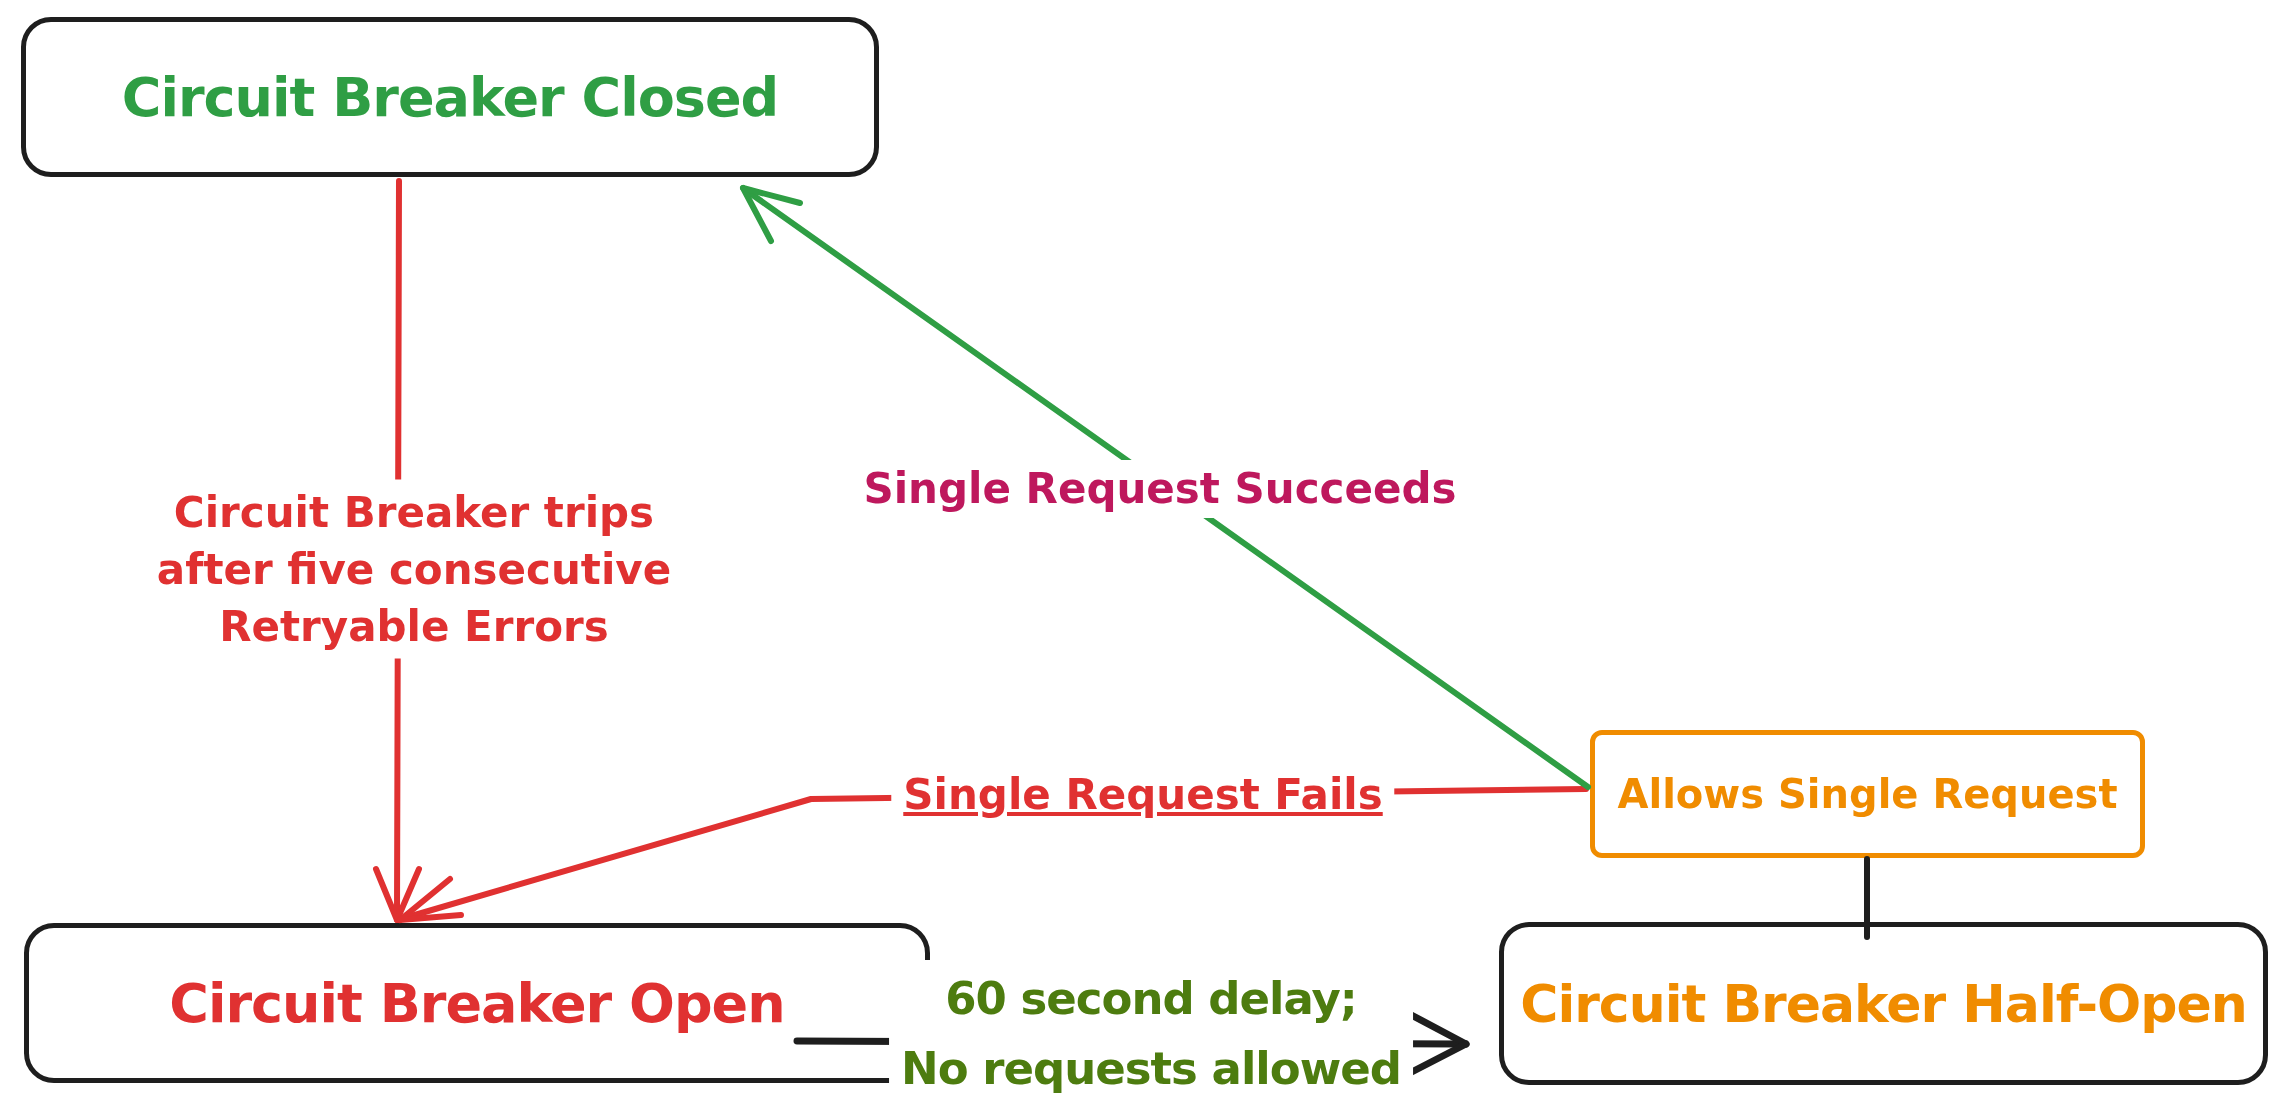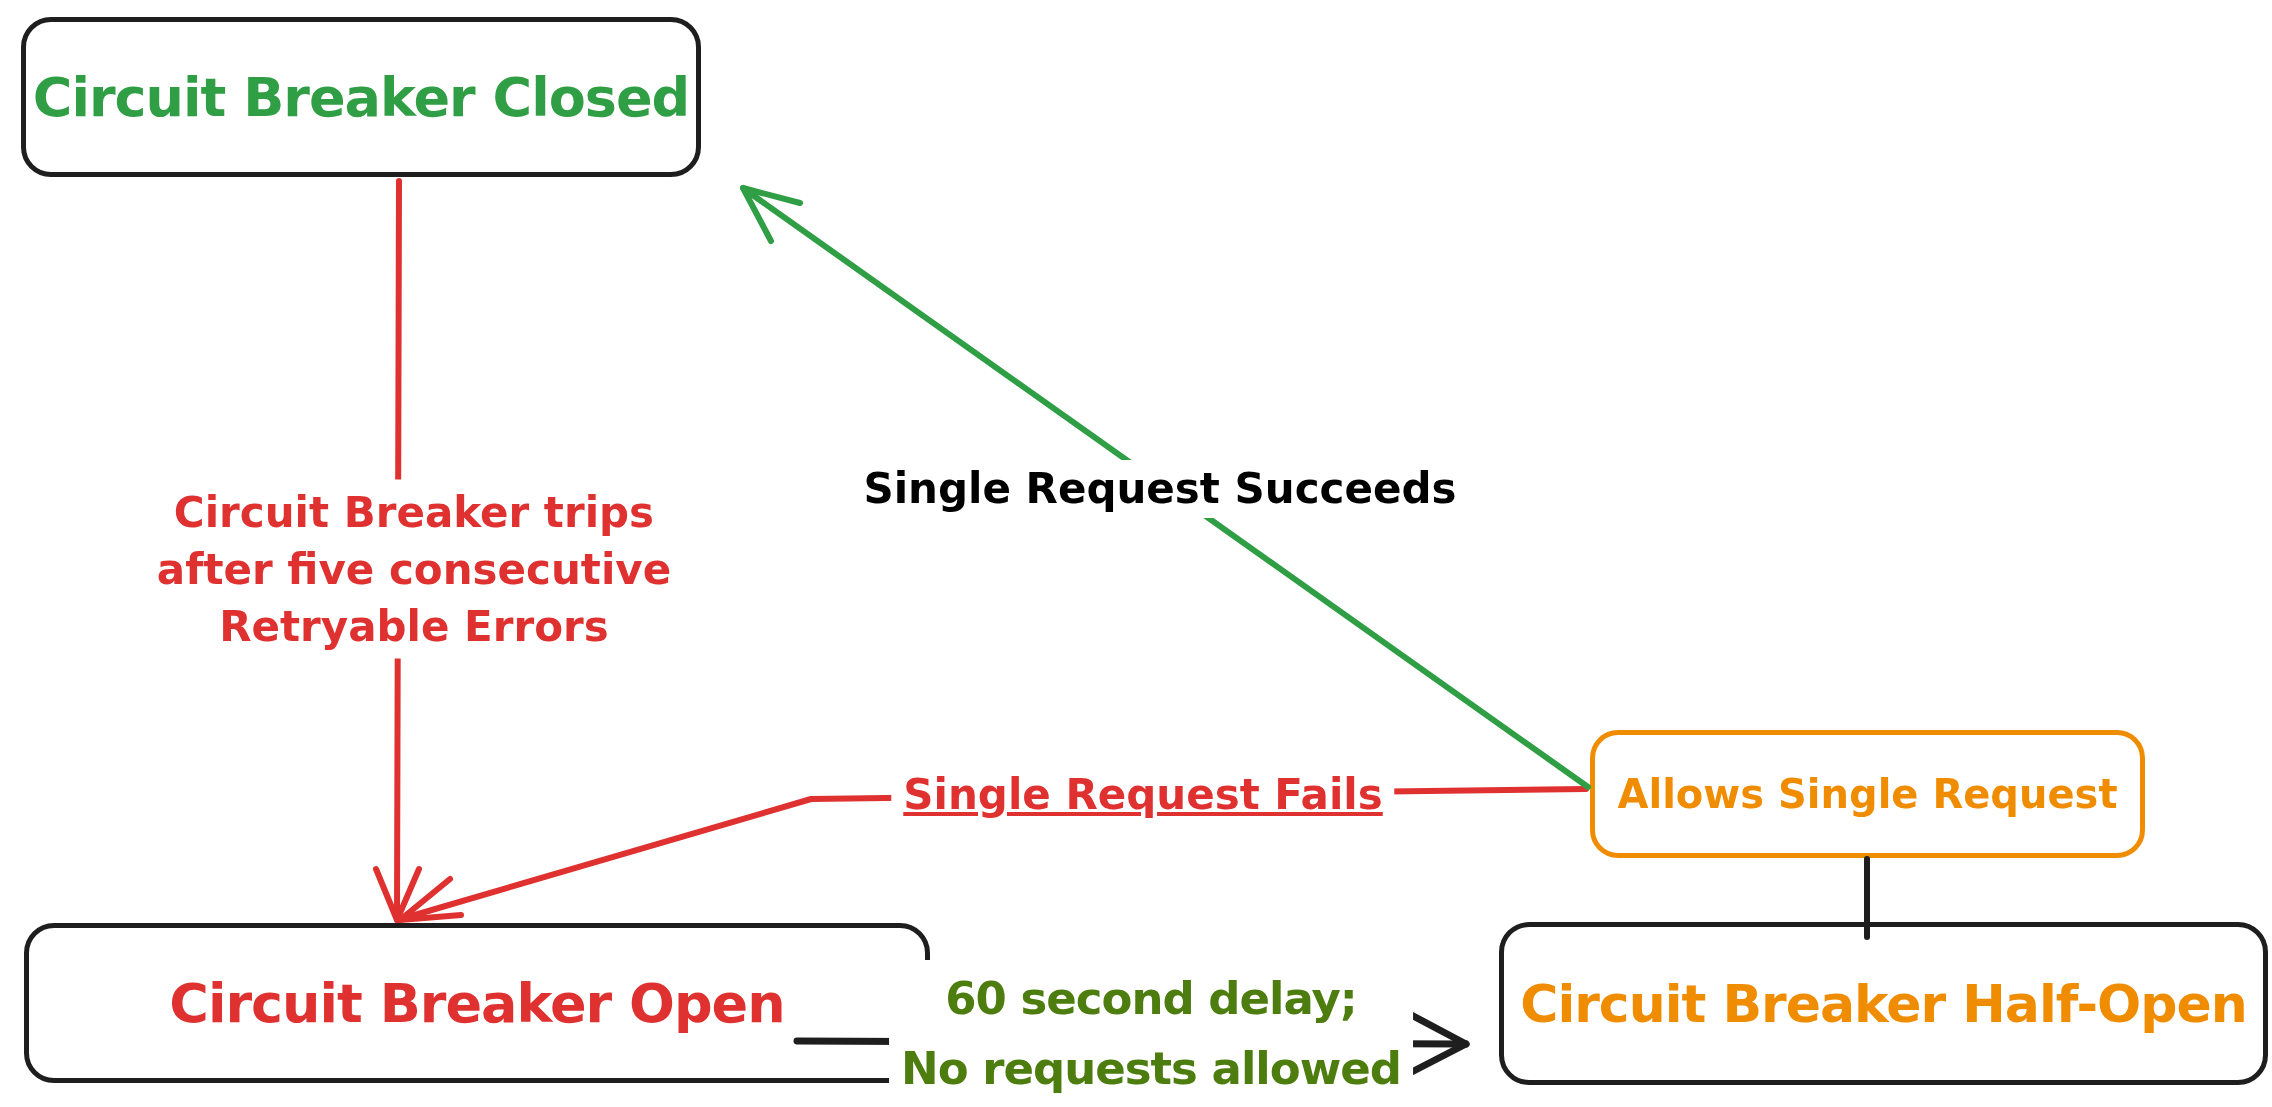--- a/index.html
+++ b/index.html
@@ -15,43 +15,43 @@
     border:5px solid #1e1e1e;
     border-radius:30px;
     background:#ffffff;
     display:flex;align-items:center;justify-content:center;
     box-sizing:border-box;
     font-weight:700;
     letter-spacing:-1px;
     z-index:2;
   }
   .node-title{white-space:nowrap;}
-  #node-closed   {left:21px;  top:17px;  width:680px; height:160px;}
+  #node-closed   {left:21px;  top:17px;  width:858px; height:160px;}
   #node-open     {left:24px;  top:923px; width:906px; height:160px;}
   #node-halfopen {left:1481px;top:922px; width:769px; height:163px;margin-left:18px;}
-  #node-allows   {left:1590px;top:730px; width:555px; height:128px;border-color:#f08c00;border-width:5px;border-radius:28px;}
+  #node-allows   {left:1590px;top:730px; width:555px; height:128px;border-color:#f08c00;border-width:5px;border-radius:12px;}
   #node-closed   .node-title{font-size:54px;color:#2f9e44;}
   #node-open     .node-title{font-size:54px;color:#e03131;}
   #node-halfopen .node-title{font-size:52px;color:#f08c00;}
   #node-allows   .node-title{font-size:40px;color:#f08c00;letter-spacing:0;}
   
   #edges{z-index:3;pointer-events:none;}
   
   .edge-label{
     position:absolute;
     transform:translate(-50%,-50%);
     background:#ffffff;
     text-align:center;
     font-weight:700;
     white-space:nowrap;
     padding:4px 12px;
     z-index:4;
   }
   #label-trips{color:#e03131;font-size:42px;line-height:57px;}
-  #label-succeeds{color:#000000;font-size:42px;line-height:50px;}
+  #label-succeeds{color:#be185d;font-size:42px;line-height:50px;}
   #label-fails{color:#e03131;font-size:42px;line-height:50px;text-decoration:underline;}
   #label-delay{color:#4d7c0f;font-size:45px;line-height:70px;letter-spacing:-1px;}
   .lbl-line{display:block;}
 </style>
 </head>
 <body>
 
 <div class="node" id="node-closed">
   <span class="node-title">Circuit Breaker Closed</span>
 </div>

